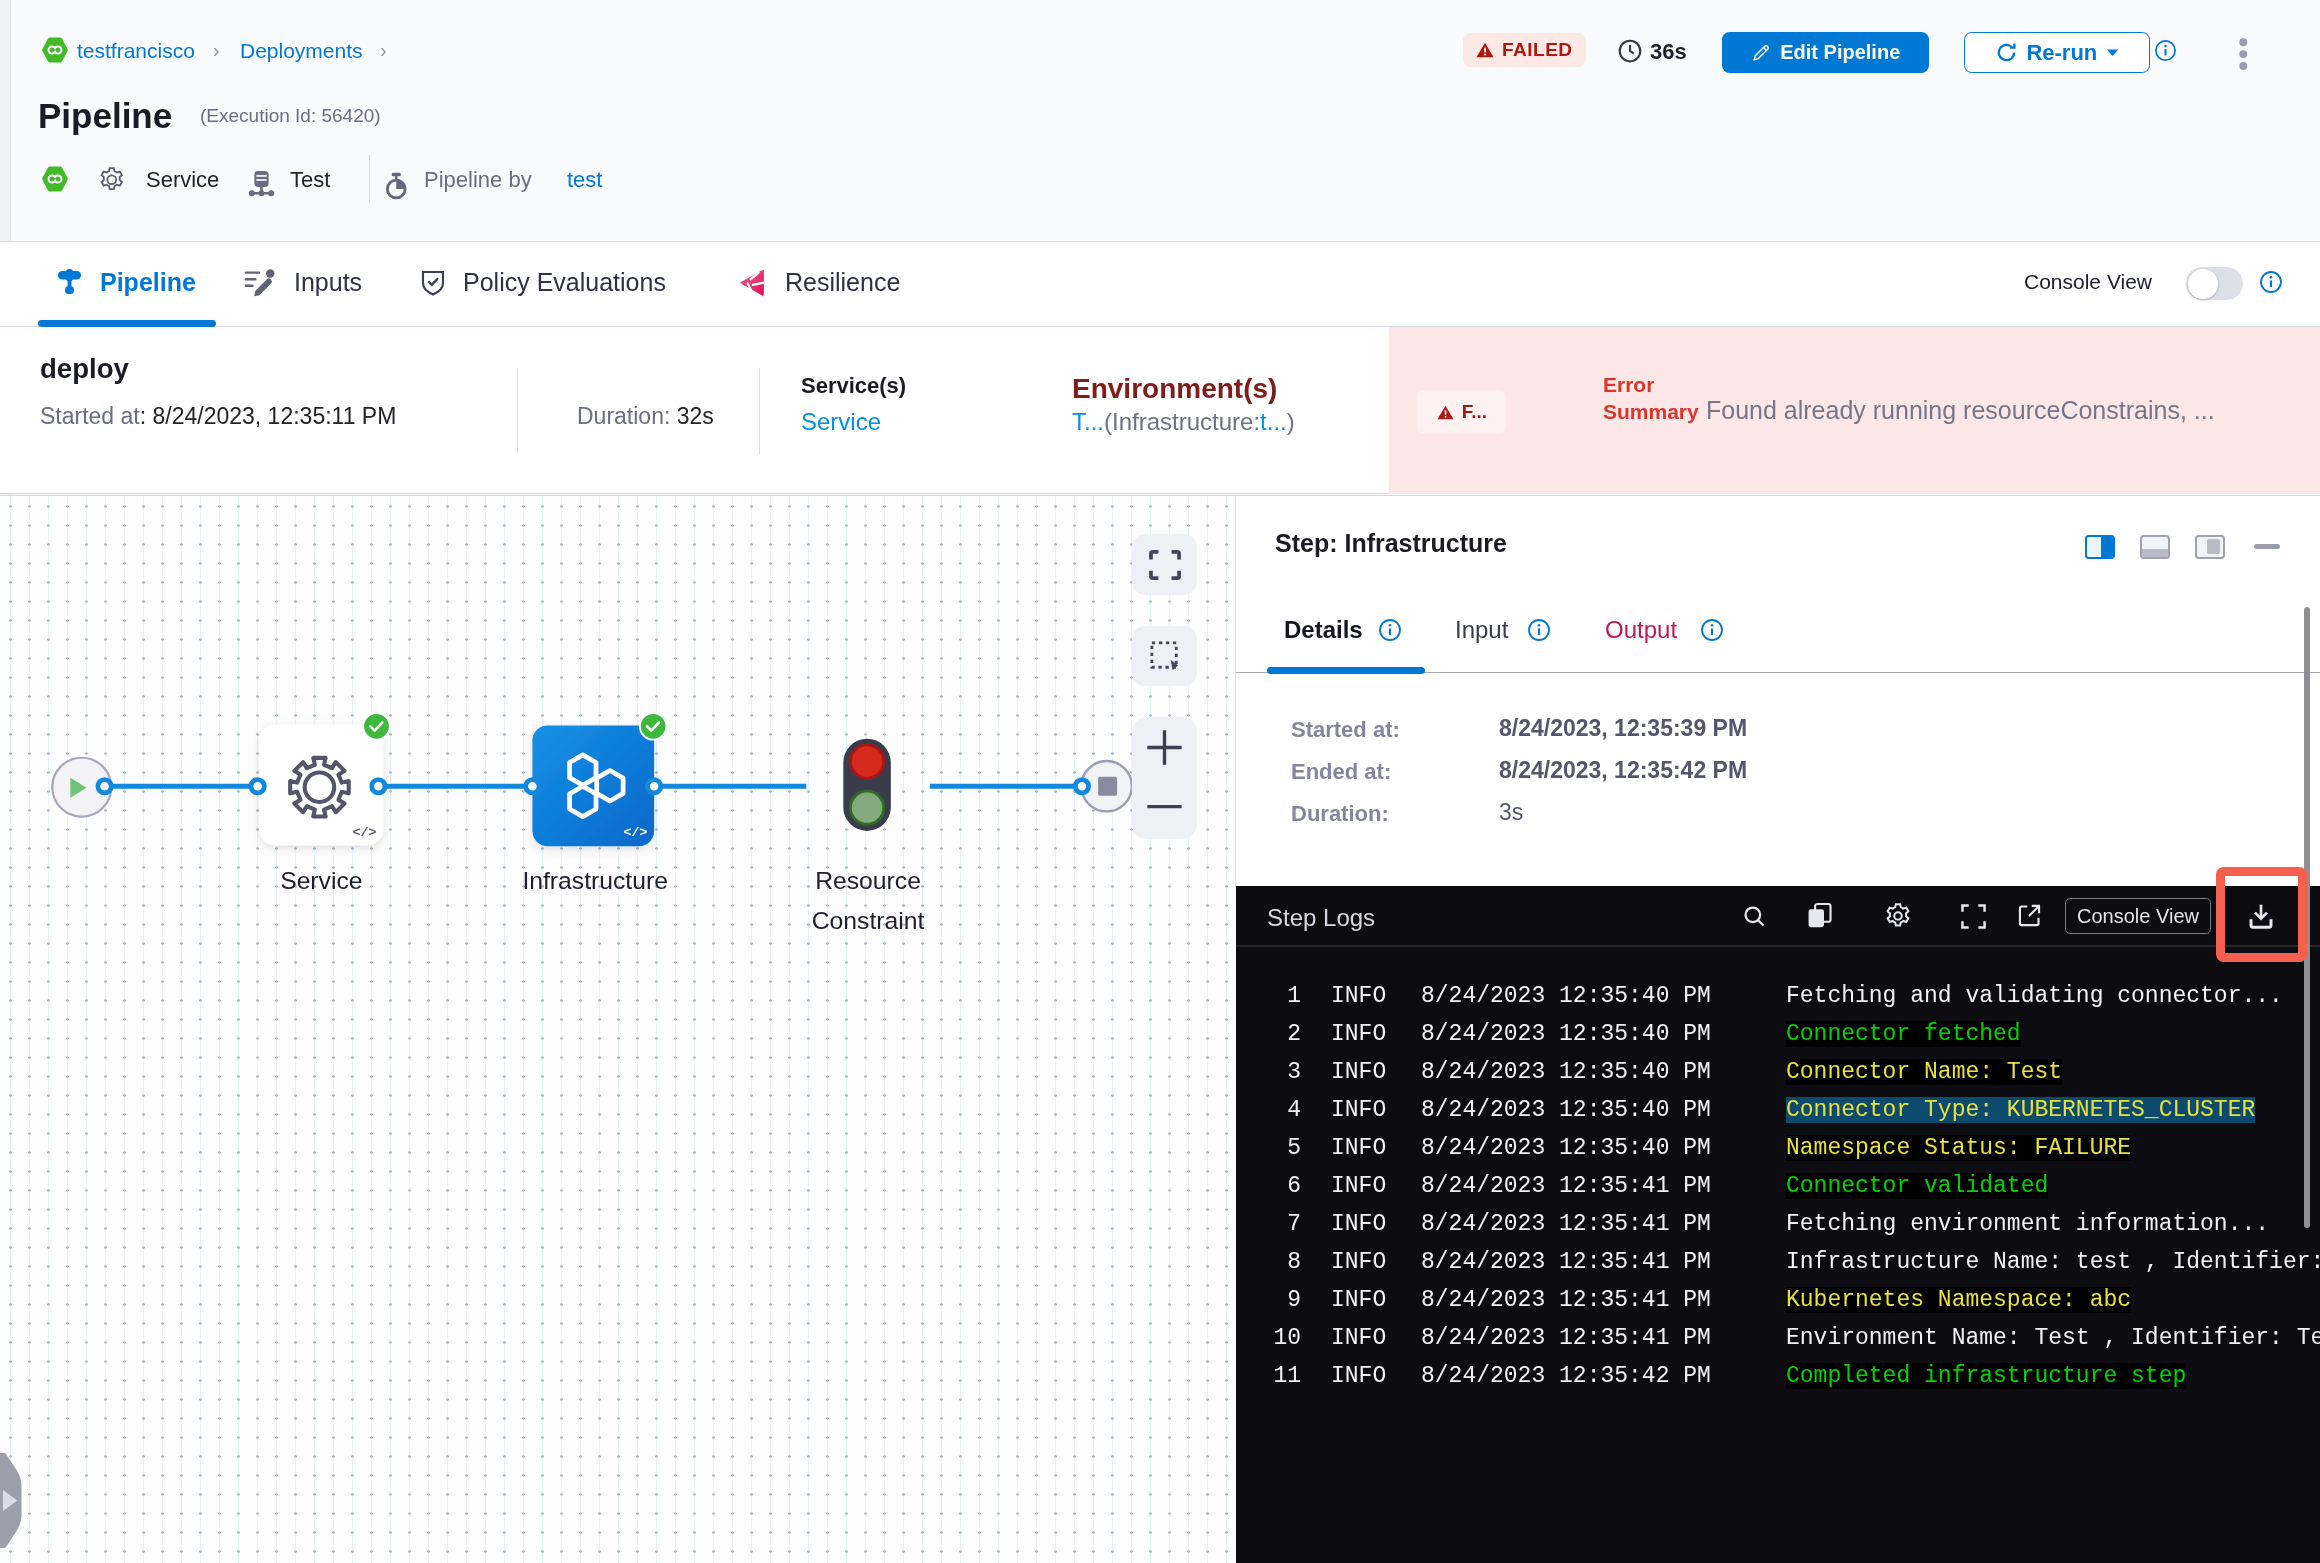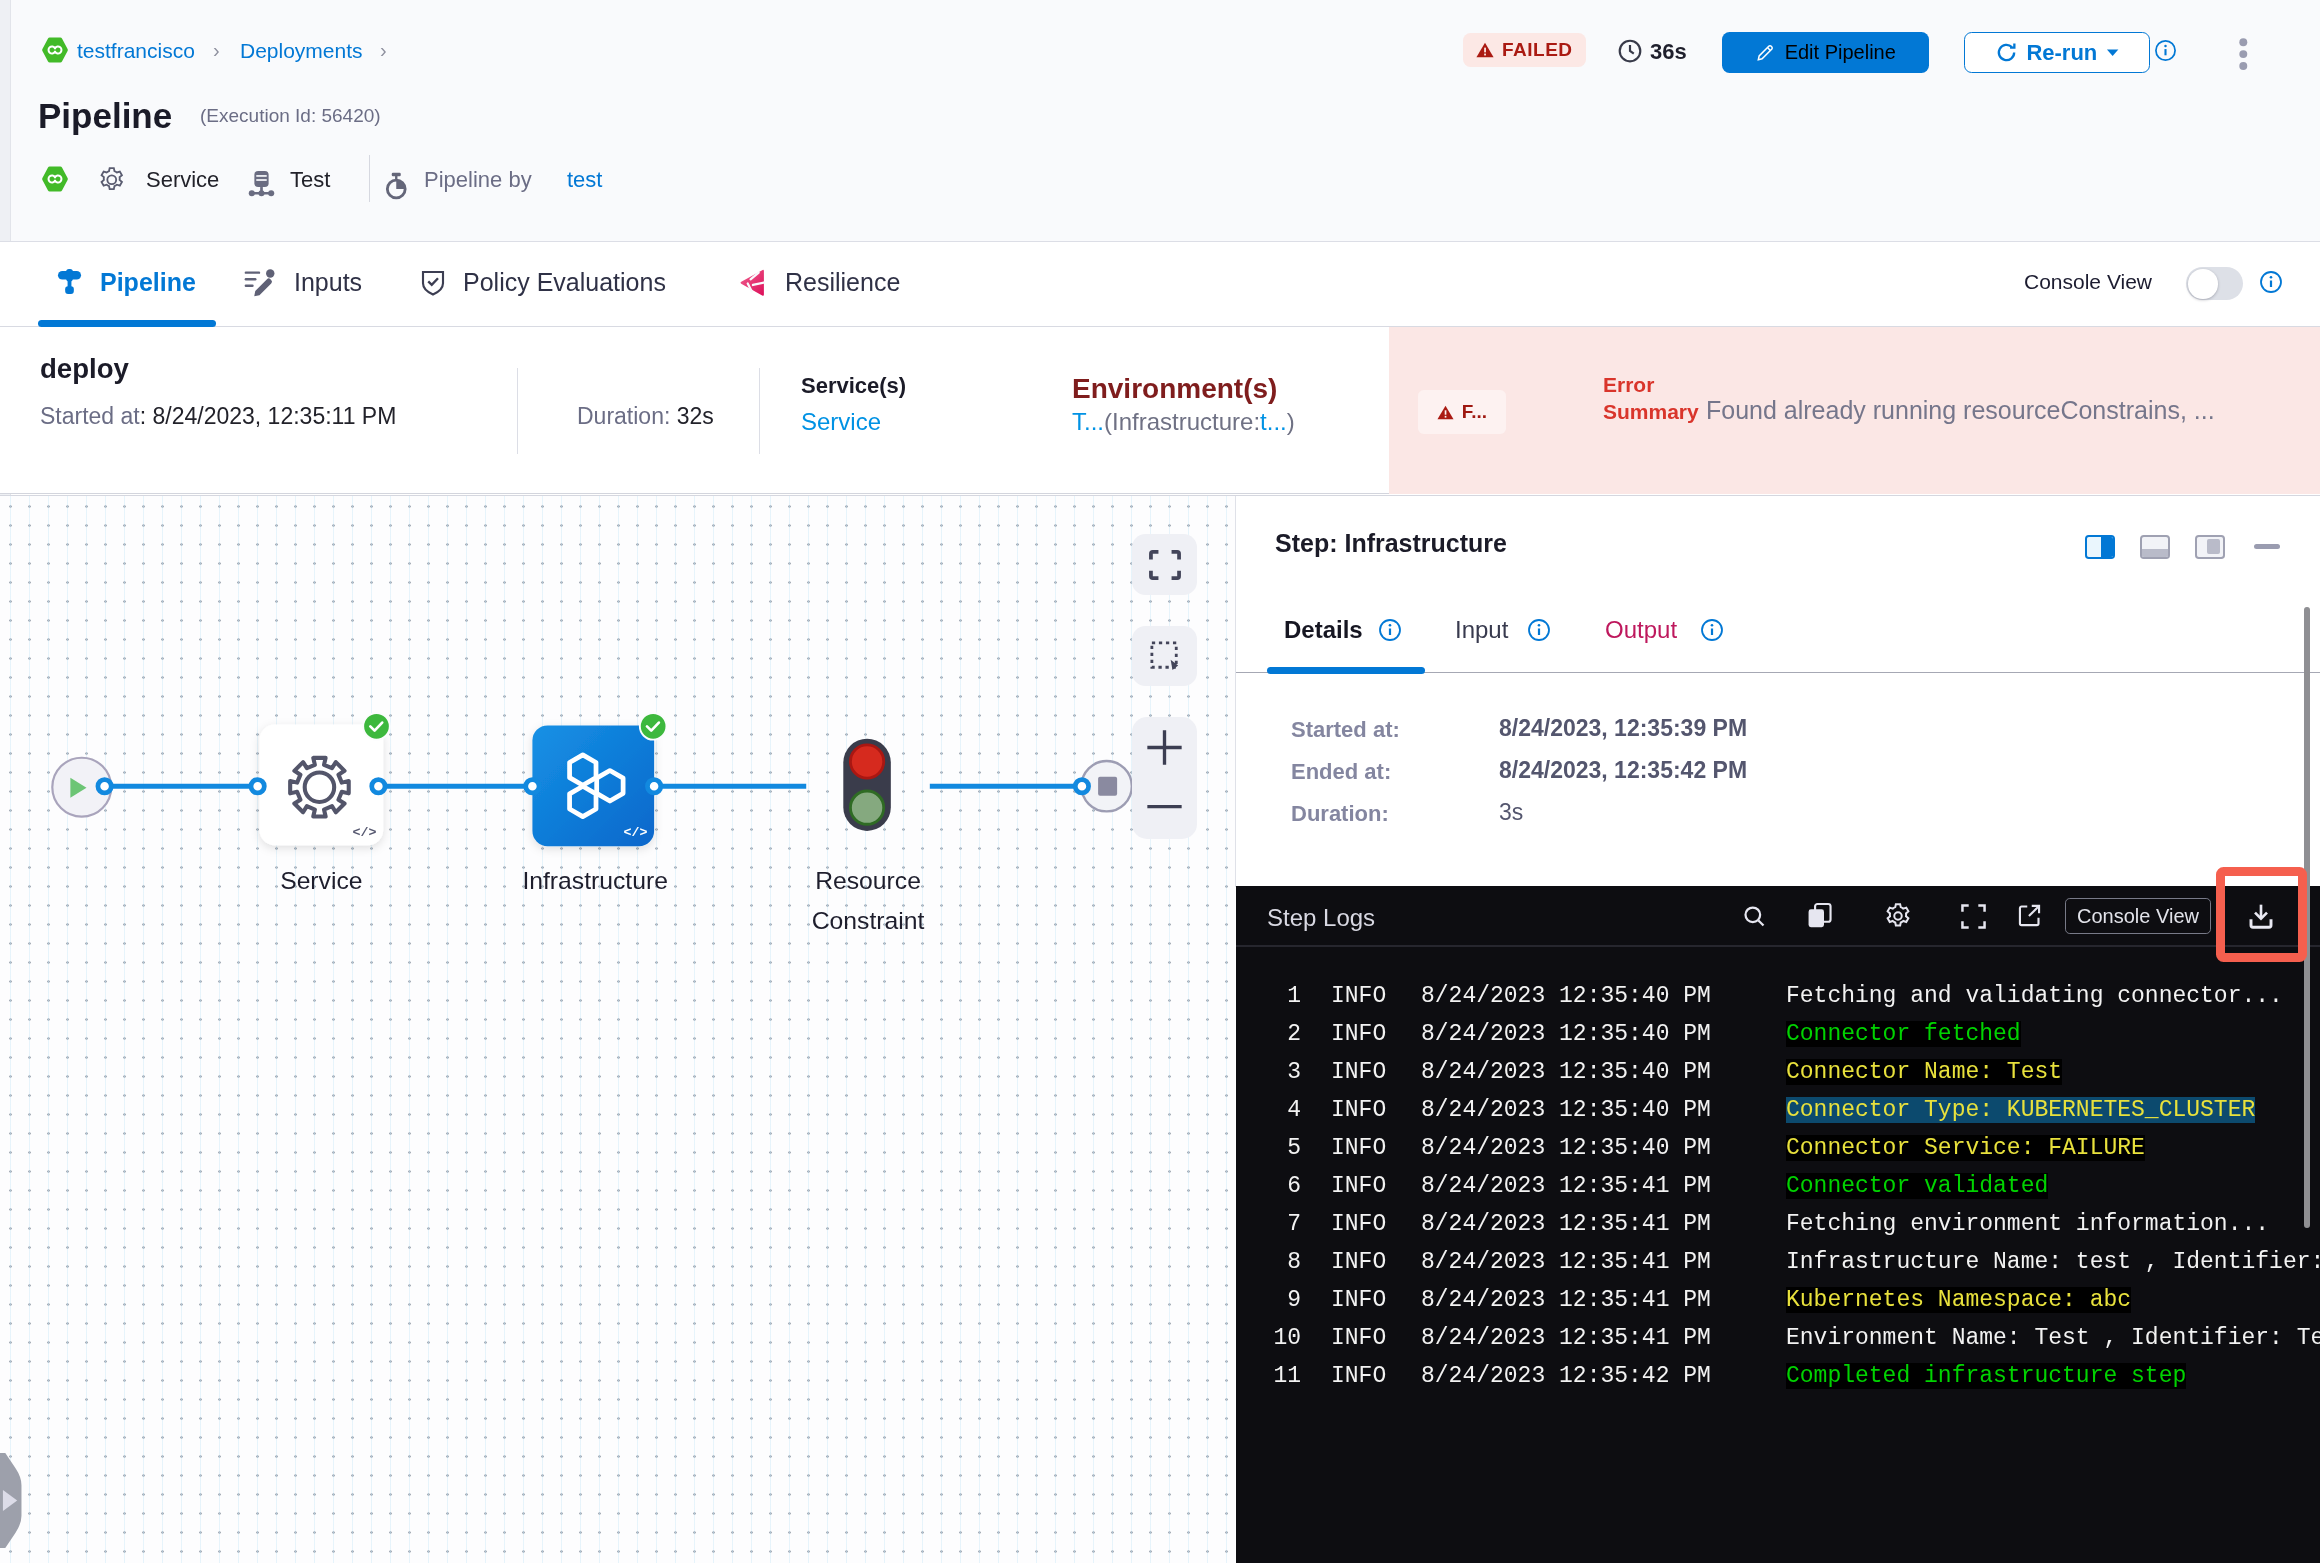--- a/index.html
+++ b/index.html
@@ -92,21 +92,21 @@
       <circle cx="12" cy="12" r="9.5"></circle>
       <path d="M12 6.5 V12 l3.5 2.5"></path>
     </svg>
 </div>
 <div class="abs" style="left:1650px;top:39px;font-size:22px;font-weight:600;color:#1f1f2c">36s</div>
 <div class="abs" style="left:1722px;top:32px;width:207px;height:41px;background:#0278d5;border-radius:7.6px;display:flex;align-items:center;justify-content:center;gap:9.5px">
 <svg width="20" height="20" viewBox="0 0 24 24" fill="none" stroke="#fff" stroke-width="1.8">
       <path d="M4 20 l1-4.5 L16.5 4 a2.1 2.1 0 0 1 3 0 l.5.5 a2.1 2.1 0 0 1 0 3 L8.5 19 Z"></path>
       <path d="M15 5.5 l3.5 3.5"></path>
     </svg>
-<span style="font-size:20px;font-weight:400;color:#000000">Edit Pipeline</span>
+<span style="font-size:20px;font-weight:700;color:#ffffff">Edit Pipeline</span>
 </div>
 <div class="abs" style="left:1964px;top:32px;width:186px;height:41px;background:#fff;border:1.9px solid #0278d5;border-radius:7.6px;display:flex;align-items:center;justify-content:center;gap:8.6px">
 <svg width="23" height="23" viewBox="0 0 24 24" fill="none" stroke="#0278d5" stroke-width="2.4">
       <path d="M20 12 a8 8 0 1 1 -2.4-5.7"></path>
       <path d="M20.2 2.5 v4.5 h-4.5" fill="none"></path>
     </svg>
 <span style="font-size:22px;font-weight:600;color:#0278d5">Re-run</span>
 <svg width="13.3" height="9.5" viewBox="0 0 14 10">
       <path d="M1 1.5 L7 8.5 L13 1.5 Z" fill="#0278d5"></path>
     </svg>
@@ -419,21 +419,21 @@
 <div style="position:absolute;top:114px;left:0;width:1084px;height:38px">
       <span style="position:absolute;left:0;top:4.8px;width:65px;text-align:right;color:#f2f2f2">4</span>
       <span style="position:absolute;left:95px;top:4.8px;color:#f2f2f2">INFO</span>
       <span style="position:absolute;left:185px;top:4.8px;color:#f2f2f2">8/24/2023 12:35:40 PM</span>
       <span style="position:absolute;left:550px;top:4.8px;color:#e8e13c;background:#0c4a6e;white-space:nowrap">Connector Type: KUBERNETES_CLUSTER</span>
     </div>
 <div style="position:absolute;top:152px;left:0;width:1084px;height:38px">
       <span style="position:absolute;left:0;top:4.8px;width:65px;text-align:right;color:#f2f2f2">5</span>
       <span style="position:absolute;left:95px;top:4.8px;color:#f2f2f2">INFO</span>
       <span style="position:absolute;left:185px;top:4.8px;color:#f2f2f2">8/24/2023 12:35:40 PM</span>
-      <span style="position:absolute;left:550px;top:4.8px;color:#e8e13c;background:#000;white-space:nowrap">Connector Service: FAILURE</span>
+      <span style="position:absolute;left:550px;top:4.8px;color:#e8e13c;background:#000;white-space:nowrap">Namespace Status: FAILURE</span>
     </div>
 <div style="position:absolute;top:190px;left:0;width:1084px;height:38px">
       <span style="position:absolute;left:0;top:4.8px;width:65px;text-align:right;color:#f2f2f2">6</span>
       <span style="position:absolute;left:95px;top:4.8px;color:#f2f2f2">INFO</span>
       <span style="position:absolute;left:185px;top:4.8px;color:#f2f2f2">8/24/2023 12:35:41 PM</span>
       <span style="position:absolute;left:550px;top:4.8px;color:#00d300;background:#000;white-space:nowrap">Connector validated</span>
     </div>
 <div style="position:absolute;top:228px;left:0;width:1084px;height:38px">
       <span style="position:absolute;left:0;top:4.8px;width:65px;text-align:right;color:#f2f2f2">7</span>
       <span style="position:absolute;left:95px;top:4.8px;color:#f2f2f2">INFO</span>

